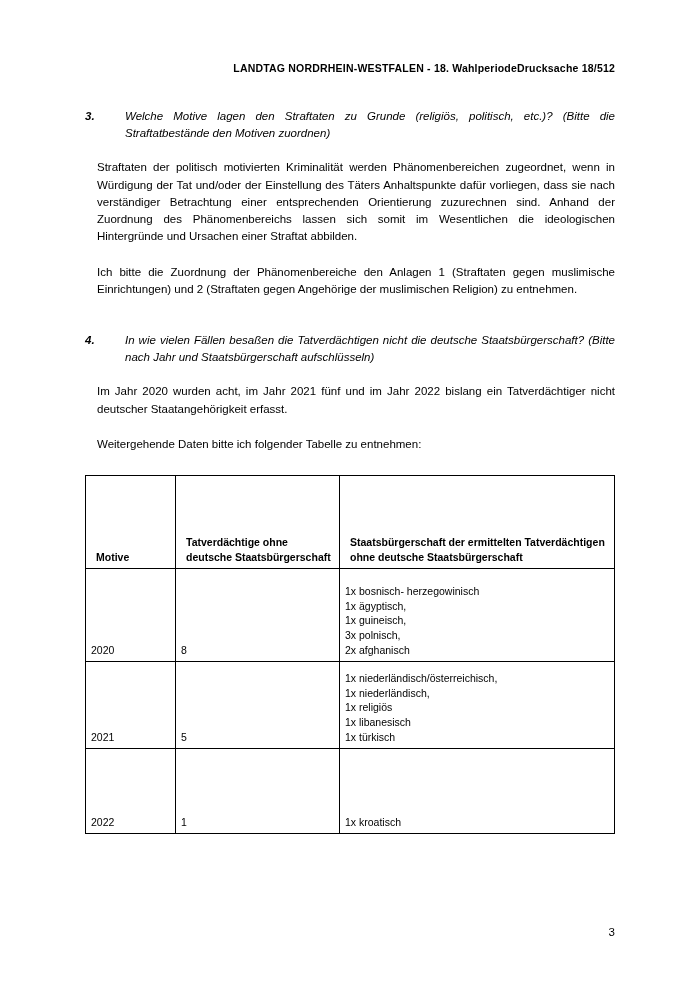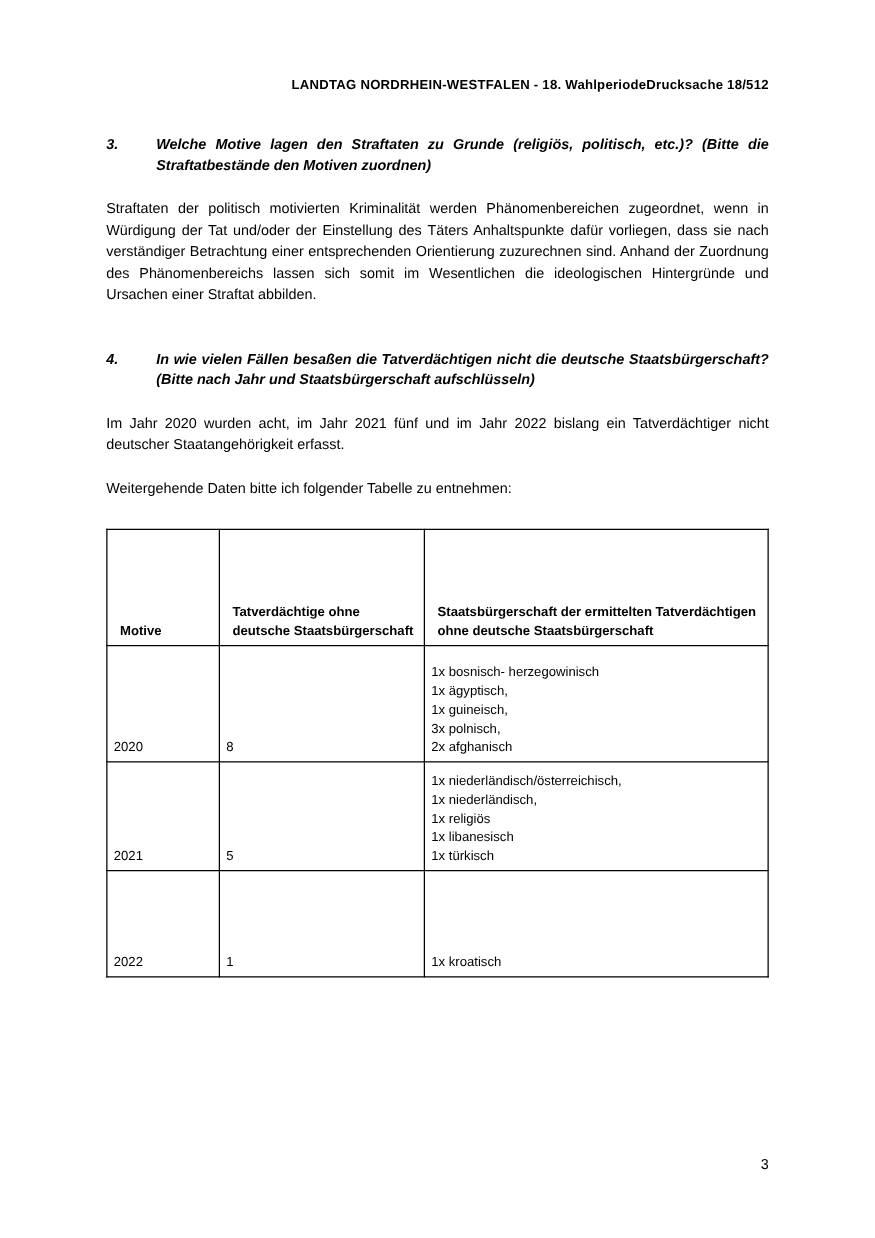--- a/index.html
+++ b/index.html
@@ -42,31 +42,31 @@
   .qnum {
     font-size: 11.5px;
     font-weight: bold;
     font-style: italic;
     width: 40px;
     flex: 0 0 40px;
     line-height: 1.45;
   }
   .qtext {
     font-size: 11.5px;
-    font-weight: bold;
+    font-weight: normal;
     font-style: italic;
     line-height: 1.45;
     text-align: justify;
     flex: 1 1 auto;
   }
   p.body {
     font-size: 11.5px;
     line-height: 1.5;
     text-align: justify;
-    margin: 18px 0 0 0;
+    margin: 18px 0 0 12px;
   }
   p.body.nojust { text-align: left; }
 
   table.data {
     margin-top: 22px;
     border-collapse: collapse;
     width: 100%;
     table-layout: fixed;
   }
   table.data td, table.data th {
@@ -114,20 +114,21 @@
     <div class="header-left">LANDTAG NORDRHEIN-WESTFALEN - 18. Wahlperiode</div>
     <div class="header-right">Drucksache 18/512</div>
   </div>
 
   <div class="qblock">
     <div class="qnum">3.</div>
     <div class="qtext">Welche Motive lagen den Straftaten zu Grunde (religiös, politisch, etc.)? (Bitte die Straftatbestände den Motiven zuordnen)</div>
   </div>
 
   <p class="body">Straftaten der politisch motivierten Kriminalität werden Phänomenbereichen zugeordnet, wenn in Würdigung der Tat und/oder der Einstellung des Täters Anhaltspunkte dafür vorliegen, dass sie nach verständiger Betrachtung einer entsprechenden Orientierung zuzurechnen sind. Anhand der Zuordnung des Phänomenbereichs lassen sich somit im Wesentlichen die ideologischen Hintergründe und Ursachen einer Straftat abbilden.</p>
+  <p class="body">Ich bitte die Zuordnung der Phänomenbereiche den Anlagen 1 (Straftaten gegen muslimische Einrichtungen) und 2 (Straftaten gegen Angehörige der muslimischen Religion) zu entnehmen.</p>
 
   <div class="qblock">
     <div class="qnum">4.</div>
     <div class="qtext">In wie vielen Fällen besaßen die Tatverdächtigen nicht die deutsche Staatsbürgerschaft? (Bitte nach Jahr und Staatsbürgerschaft aufschlüsseln)</div>
   </div>
 
   <p class="body">Im Jahr 2020 wurden acht, im Jahr 2021 fünf und im Jahr 2022 bislang ein Tatverdächtiger nicht deutscher Staatangehörigkeit erfasst.</p>
   <p class="body nojust">Weitergehende Daten bitte ich folgender Tabelle zu entnehmen:</p>
 
   <table class="data">

